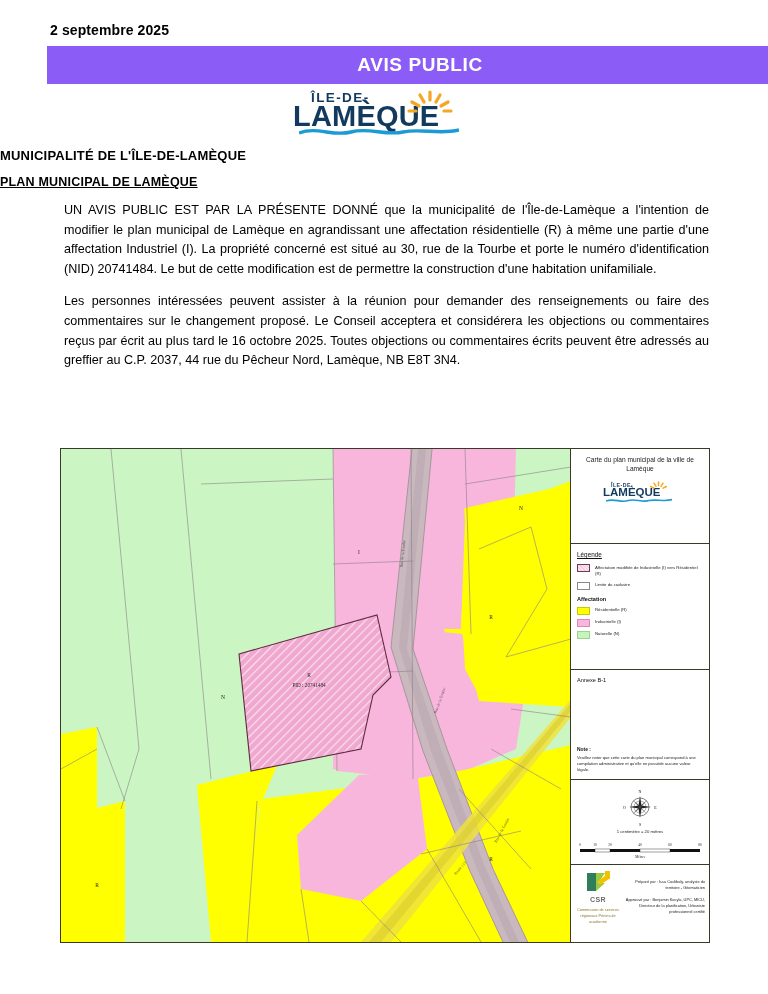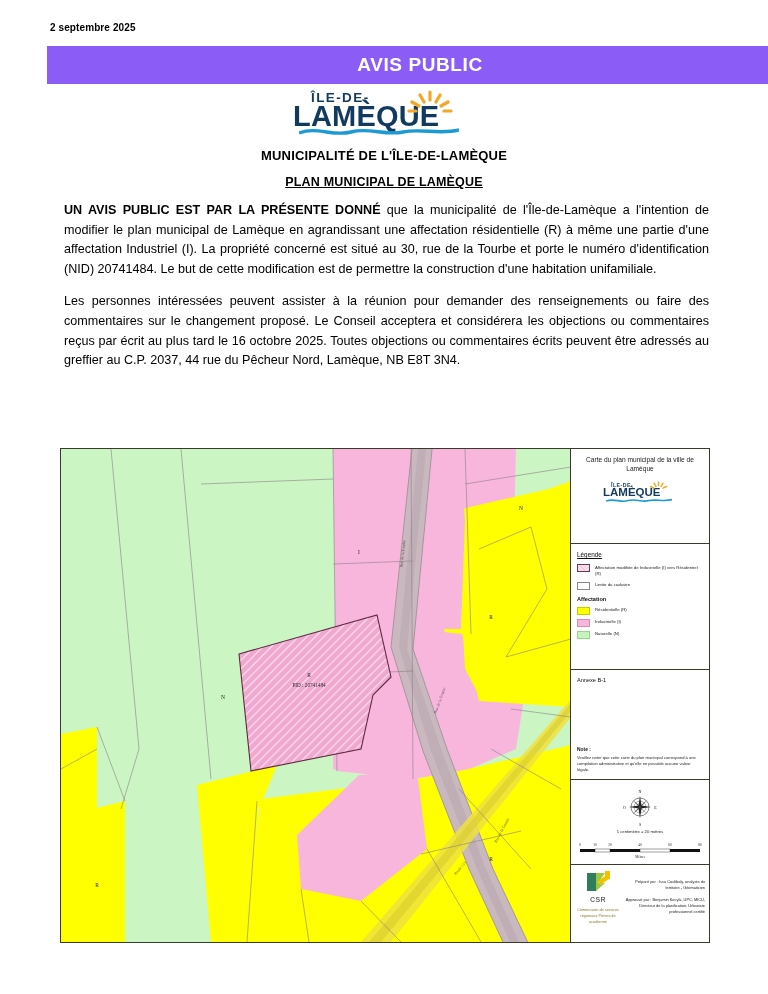--- a/index.html
+++ b/index.html
@@ -9,21 +9,21 @@
     font-family:"Liberation Sans", sans-serif;
     color:#000;
     overflow:hidden;
     position:relative;
   }
   .page{position:absolute;inset:0;}
 
   
   .doc-date{
     position:absolute;left:50px;top:22px;
-    font-size:10px;font-weight:bold;letter-spacing:.1px;
+    font-size:14px;font-weight:bold;letter-spacing:.1px;
   }
   .black-banner{
     position:absolute;left:47px;top:46px;width:746px;height:38px;
     background:#8b5cf6;
   }
   .black-banner span{
     position:absolute;left:0;right:0;top:50%;transform:translateY(-50%);
     text-align:center;color:#fff;font-size:19px;font-weight:bold;letter-spacing:.6px;
   }
 
@@ -40,35 +40,35 @@
     line-height:1;
   }
   .logo .sun{
     position:absolute;left:118px;top:-1px;width:46px;height:26px;
   }
   .logo .wave{
     position:absolute;left:10px;top:36px;width:160px;height:11px;
   }
 
   .org-line{
-    position:absolute;left:0;right:0;text-align:center;
+    position:absolute;left:0;right:0;text-align:left;
     font-weight:bold;
   }
   .org-1{top:148px;font-size:13px;letter-spacing:.2px;}
   .org-2{top:175px;font-size:12.5px;letter-spacing:.2px;text-decoration:underline;}
 
   
   .body-copy{
     position:absolute;left:64px;top:201px;width:645px;
     font-size:12.6px;line-height:19.6px;
     text-align:justify;
   }
   .body-copy p{margin:0 0 13px 0;}
   .body-copy p:last-child{margin-bottom:16px;}
-  .body-copy b{font-weight:bold;}
+  .body-copy b{font-weight:normal;}
 
   
   .map-figure{
     position:absolute;left:60px;top:448px;width:650px;height:495px;
     border:1px solid #3a3a2a;
     box-sizing:border-box;
     background:#eafbe0;
     overflow:hidden;
   }
   .map-canvas{position:absolute;left:0;top:0;width:510px;height:493px;overflow:hidden;}

